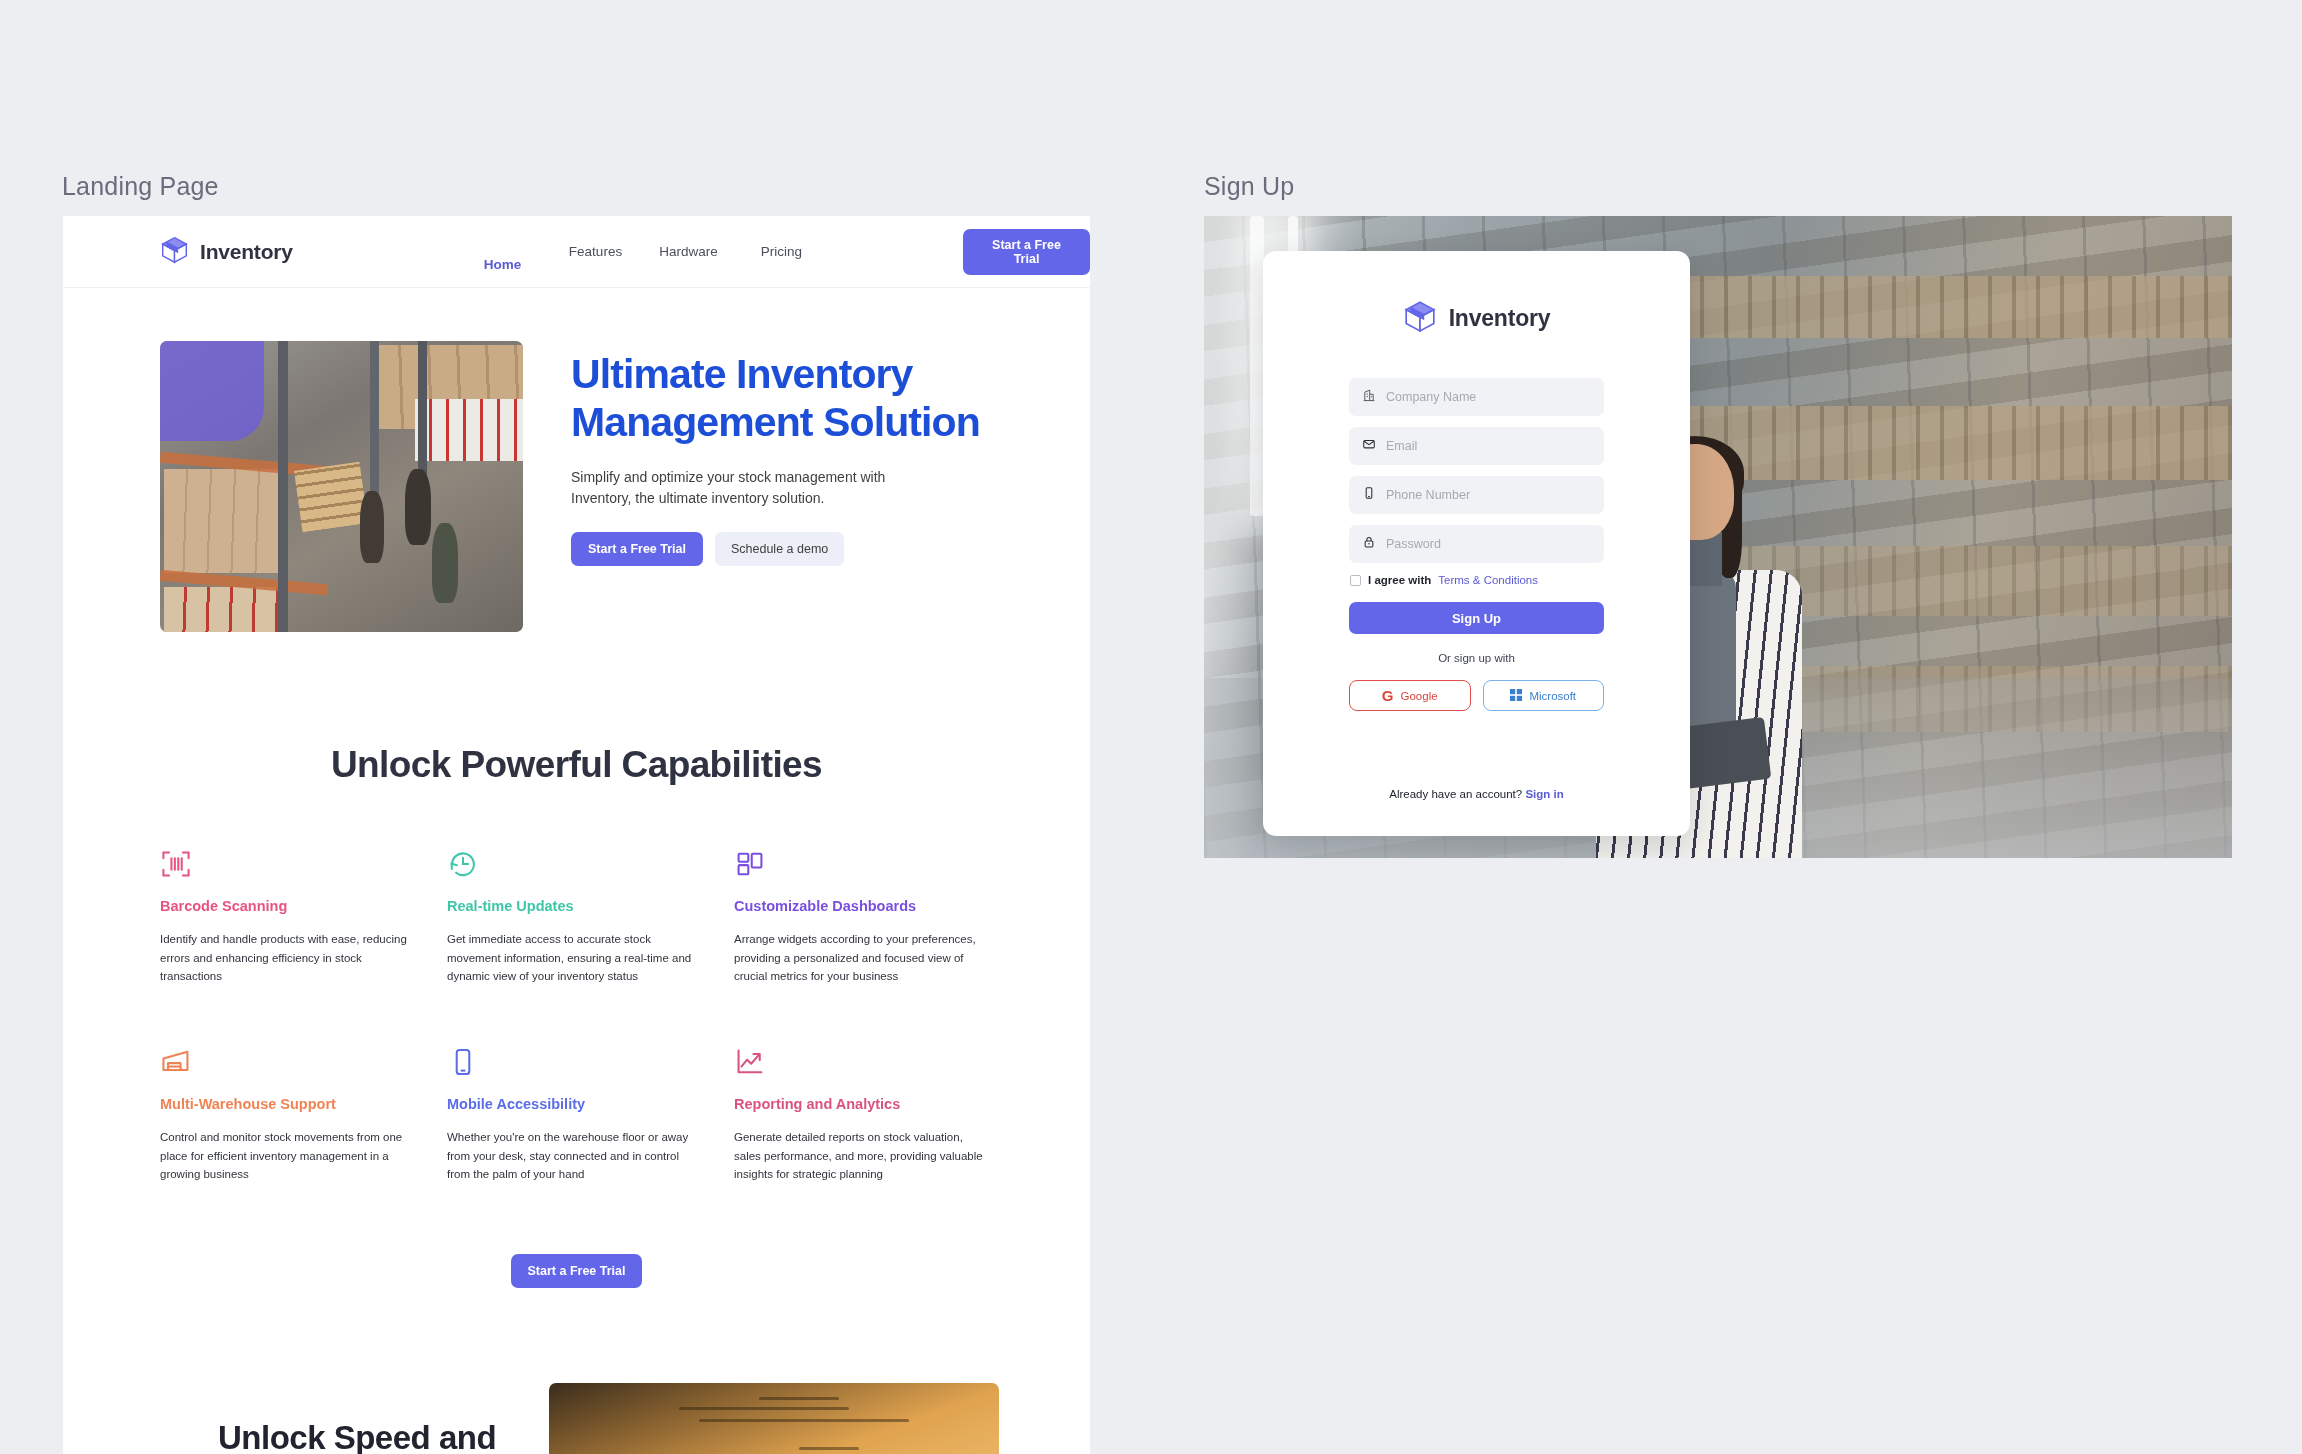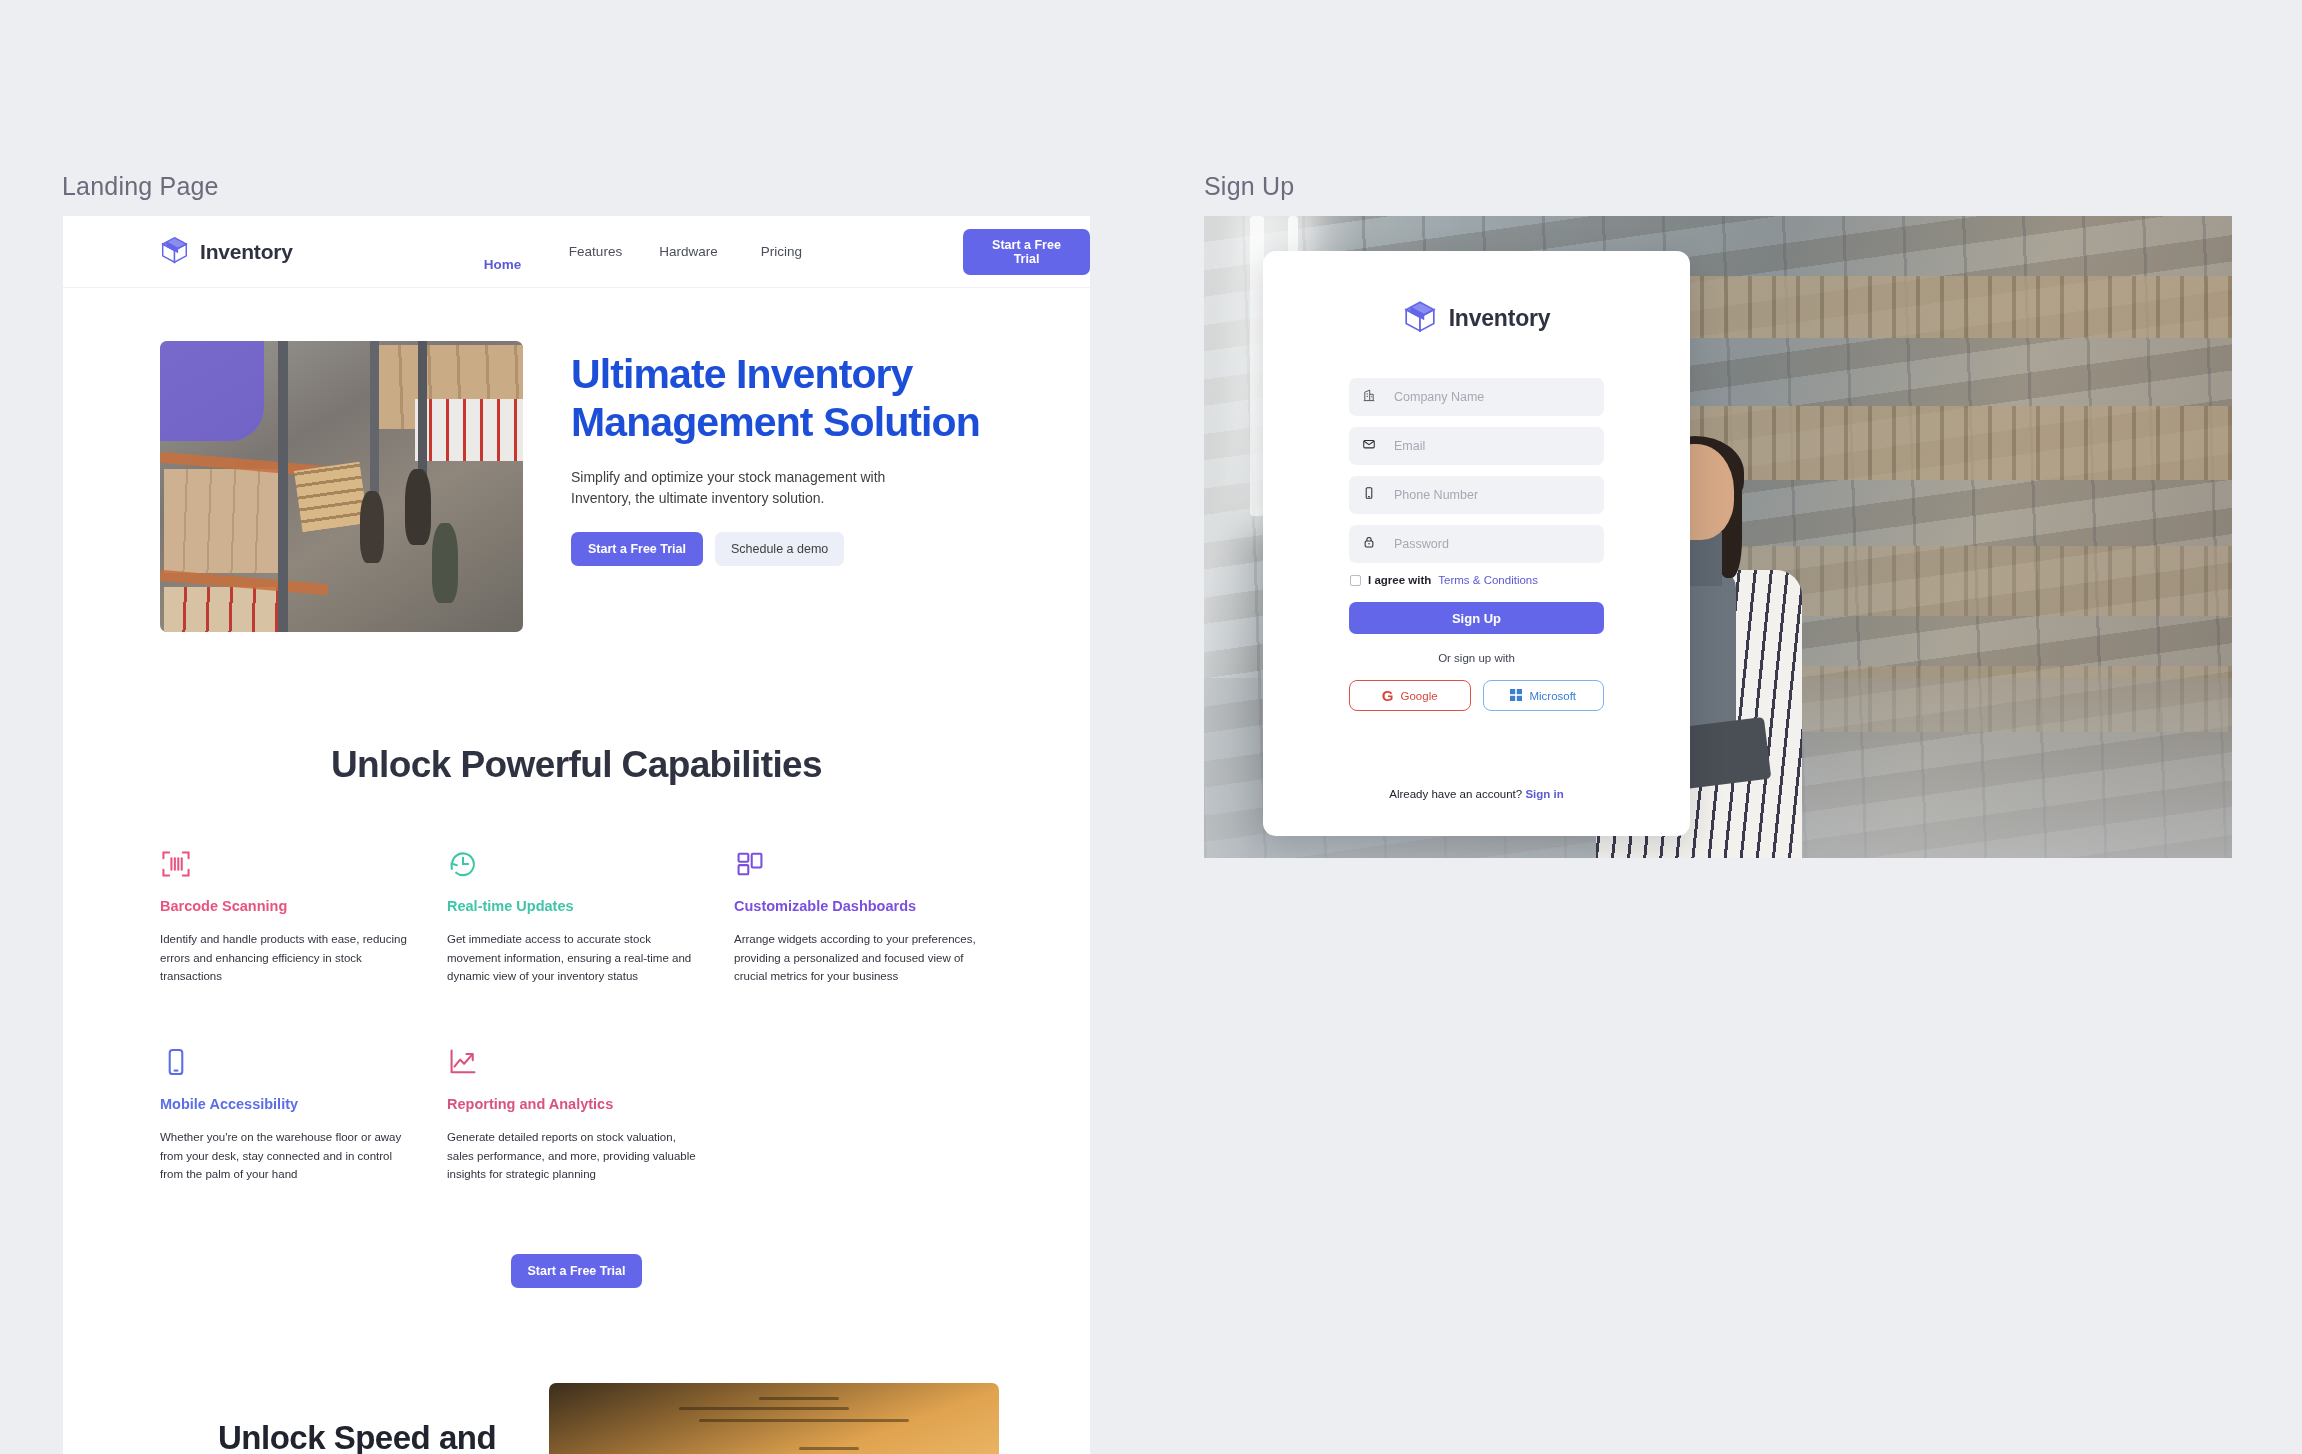--- a/index.html
+++ b/index.html
@@ -286,21 +286,21 @@
 
   .field {
     position: relative;
     height: 38px;
     background: #f1f2f5;
     border-radius: 7px;
     margin-bottom: 11px;
     display: flex;
     align-items: center;
     padding-left: 13px;
-    gap: 18px;
+    gap: 10px;
     cursor: text;
   }
   .field-text { font-size: 12.5px; color: #a6a9b4; }
 
   .agree-row {
     display: flex; align-items: center; gap: 7px; margin: 9px 0 16px 1px;
     font-size: 11.5px; color: #1f222b; font-weight: bold;
   }
   .checkbox {
     width: 11px; height: 11px; border: 1px solid #b9bcc6; border-radius: 2px;
@@ -431,20 +431,31 @@
             <svg width="32" height="32" viewBox="0 0 28 28" fill="none" stroke="#7a4fe0" stroke-width="1.8">
               <rect x="4" y="5" width="8.5" height="7" rx="1"></rect>
               <rect x="15.5" y="5" width="8.5" height="12" rx="1"></rect>
               <rect x="4" y="15" width="8.5" height="8" rx="1"></rect>
             </svg>
           </div>
           <div class="feature-name" style="color:#7a4fe0">Customizable Dashboards</div>
           <div class="feature-desc">Arrange widgets according to your preferences, providing a personalized and focused view of crucial metrics for your business</div>
         </div>
 
+        <div class="feature">
+          <div class="feature-icon">
+            <svg width="32" height="32" viewBox="0 0 28 28" fill="none" stroke="#ef8354" stroke-width="1.8" stroke-linejoin="round">
+              <path d="M3 21 V11 L24 5 V21 Z"></path>
+              <path d="M7 21 V15 H18 V21"></path>
+              <path d="M7 18 H18"></path>
+            </svg>
+          </div>
+          <div class="feature-name" style="color:#ef8354">Multi-Warehouse Support</div>
+          <div class="feature-desc">Control and monitor stock movements from one place for efficient inventory management in a growing business</div>
+        </div>
 
         <div class="feature">
           <div class="feature-icon">
             <svg width="32" height="32" viewBox="0 0 28 28" fill="none" stroke="#5b6ee8" stroke-width="1.8">
               <rect x="8.5" y="3.5" width="11" height="21" rx="2.5"></rect>
               <path d="M12 21.5 H16"></path>
             </svg>
           </div>
           <div class="feature-name" style="color:#5b6ee8">Mobile Accessibility</div>
           <div class="feature-desc">Whether you're on the warehouse floor or away from your desk, stay connected and in control from the palm of your hand</div>

